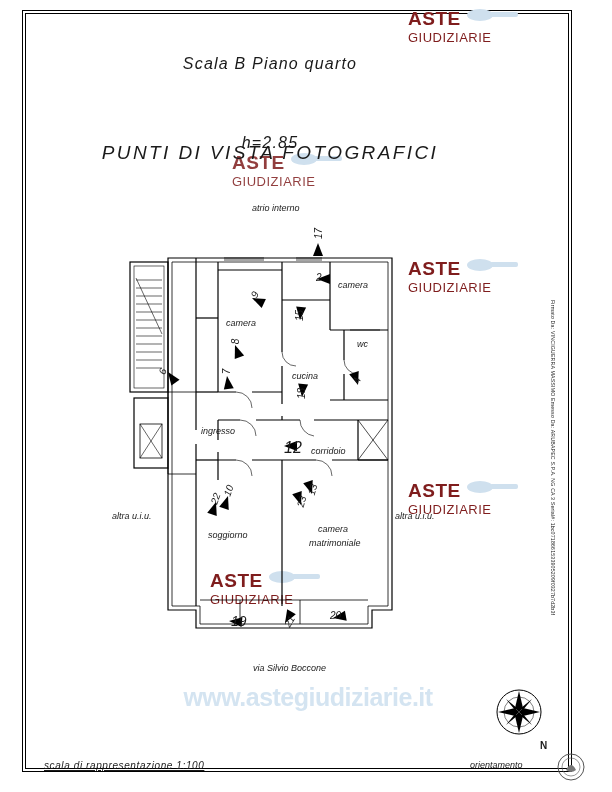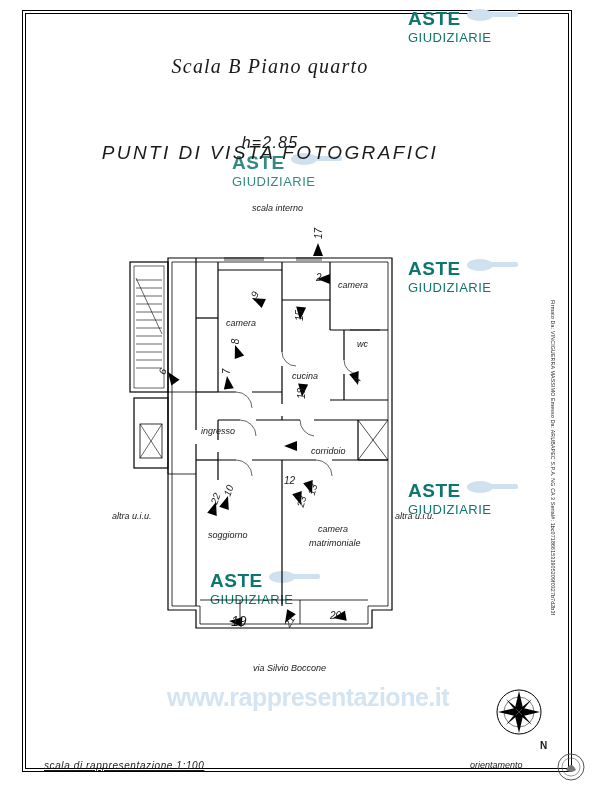--- a/index.html
+++ b/index.html
@@ -10,32 +10,32 @@
   
   .frame{position:absolute;left:22px;top:10px;width:548px;height:760px;
          border:1px solid #000;}
   .frame2{position:absolute;left:25px;top:13px;width:542px;height:754px;
          border:1px solid #000;}
 
   
   .hdr{position:absolute;text-align:center;font-style:italic;
        font-family:"Liberation Sans",sans-serif;letter-spacing:1.2px;}
   #h1{left:60px;top:22px;width:420px;font-size:17px;}
-  #h2{left:60px;top:55px;width:420px;font-size:20px;font-family:Liberation Serif, serif;}
+  #h2{left:60px;top:55px;width:420px;font-size:16px;}
   #h3{left:60px;top:86px;width:420px;font-size:16px;margin-top:48px;}
   #h4{left:60px;top:142px;width:420px;font-size:19px;letter-spacing:2.4px;}
 
   .lbl{position:absolute;font-style:italic;font-size:9px;white-space:nowrap;}
 
   
   svg.plan{position:absolute;left:0;top:0;width:612px;height:792px;
            pointer-events:none;}
 
   
-  .wm{position:absolute;color:#0f766e;pointer-events:none;user-select:none;}
+  .wm{position:absolute;color:#7f1d1d;pointer-events:none;user-select:none;}
   .wm-aste{font-size:19px;font-weight:bold;letter-spacing:.5px;}
   .wm-giud{font-size:13px;letter-spacing:.5px;}
   .wm-block{position:absolute;}
   .wm-url{position:absolute;left:118px;top:683px;width:380px;text-align:center;
           font-size:25px;font-weight:bold;color:#d4e4f1;letter-spacing:-.5px;}
   .wm-hook{position:absolute;width:54px;height:22px;}
 
   
   .foot-note{position:absolute;left:118px;top:742px;width:380px;text-align:center;
              font-size:7.5px;color:#111;line-height:11px;}
@@ -98,27 +98,27 @@
 
   <div class="wm-block" style="left:210px;top:570px;">
     <div class="wm wm-aste" style="position:static;">ASTE</div>
     <div class="wm wm-giud" style="position:static;">GIUDIZIARIE</div>
   </div>
   <svg class="wm-hook" style="left:268px;top:566px;" viewBox="0 0 54 22">
     <ellipse cx="14" cy="11" rx="13" ry="6" fill="#cfe0ee"></ellipse>
     <rect x="24" y="8" width="28" height="5" rx="2" fill="#cfe0ee"></rect>
   </svg>
 
-  <div class="wm-url">www.rappresentazione.it</div>
+  <div class="wm-url">www.astegiudiziarie.it</div>
 
   <div class="hdr" id="h2">Scala  B  Piano  quarto</div>
   <div class="hdr" id="h3">h=2.85</div>
   <div class="hdr" id="h4">PUNTI  DI  VISTA  FOTOGRAFICI</div>
 
-  <div class="lbl" style="left:252px;top:203px;">scala  interno</div>
+  <div class="lbl" style="left:252px;top:203px;">atrio  interno</div>
   <div class="lbl" style="left:253px;top:663px;">via  Silvio  Boccone</div>
 
   <div class="lbl" style="left:338px;top:280px;">camera</div>
   <div class="lbl" style="left:226px;top:318px;">camera</div>
   <div class="lbl" style="left:357px;top:339px;">wc</div>
   <div class="lbl" style="left:292px;top:371px;">cucina</div>
   <div class="lbl" style="left:201px;top:426px;">ingresso</div>
   <div class="lbl" style="left:311px;top:446px;">corridoio</div>
   <div class="lbl" style="left:208px;top:530px;font-style:italic;">soggiorno</div>
   <div class="lbl" style="left:318px;top:524px;">camera</div>
@@ -278,21 +278,21 @@
 
   <div class="lbl" style="left:313px;top:228px;transform:rotate(-90deg);font-size:10px;">17</div>
   <div class="lbl" style="left:316px;top:272px;font-size:10px;">2</div>
   <div class="lbl" style="left:252px;top:289px;transform:rotate(-65deg);font-size:10px;">9</div>
   <div class="lbl" style="left:294px;top:310px;transform:rotate(-90deg);font-size:10px;">15</div>
   <div class="lbl" style="left:233px;top:336px;transform:rotate(-90deg);font-size:10px;">8</div>
   <div class="lbl" style="left:160px;top:366px;transform:rotate(-70deg);font-size:10px;">6</div>
   <div class="lbl" style="left:224px;top:366px;transform:rotate(-90deg);font-size:10px;">7</div>
   <div class="lbl" style="left:296px;top:388px;transform:rotate(-90deg);font-size:10px;">18</div>
   <div class="lbl" style="left:354px;top:375px;transform:rotate(-75deg);font-size:10px;">4</div>
-  <div class="lbl" style="left:284px;top:439px;font-size:10px;margin-top:36px;">12</div>
+  <div class="lbl" style="left:284px;top:439px;font-size:16px;">12</div>
   <div class="lbl" style="left:223px;top:485px;transform:rotate(-70deg);font-size:10px;">10</div>
   <div class="lbl" style="left:210px;top:493px;transform:rotate(-70deg);font-size:10px;">22</div>
   <div class="lbl" style="left:307px;top:484px;transform:rotate(-75deg);font-size:10px;">13</div>
   <div class="lbl" style="left:296px;top:496px;transform:rotate(-75deg);font-size:10px;">23</div>
   <div class="lbl" style="left:231px;top:613px;font-size:14px;">19</div>
   <div class="lbl" style="left:284px;top:616px;transform:rotate(-60deg);font-size:10px;">21</div>
   <div class="lbl" style="left:330px;top:610px;font-size:10px;font-style:italic;">20</div>
 
   <div class="foot-scala">scala  di  rappresentazione  1:100</div>
   <div class="foot-orient">orientamento</div>

